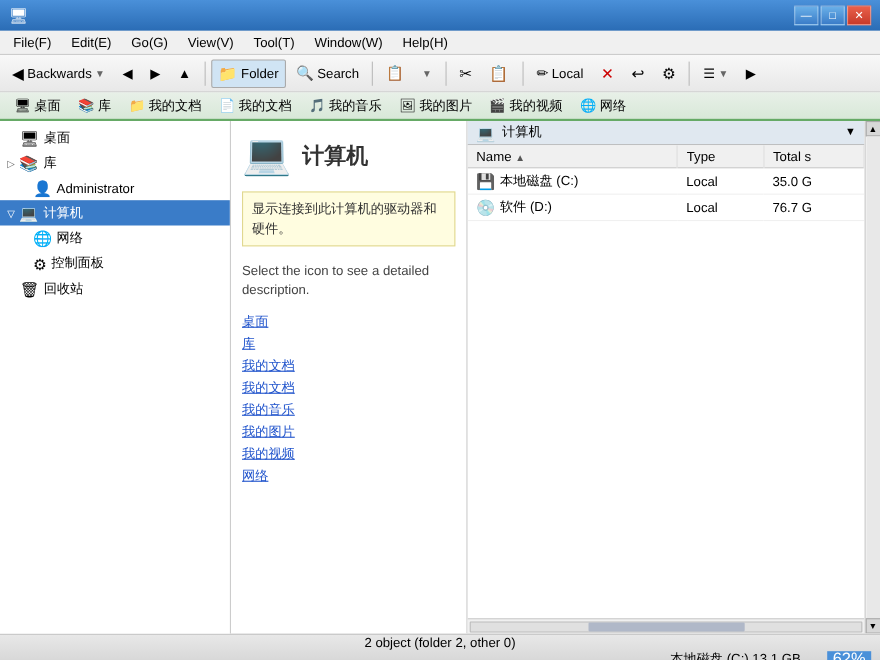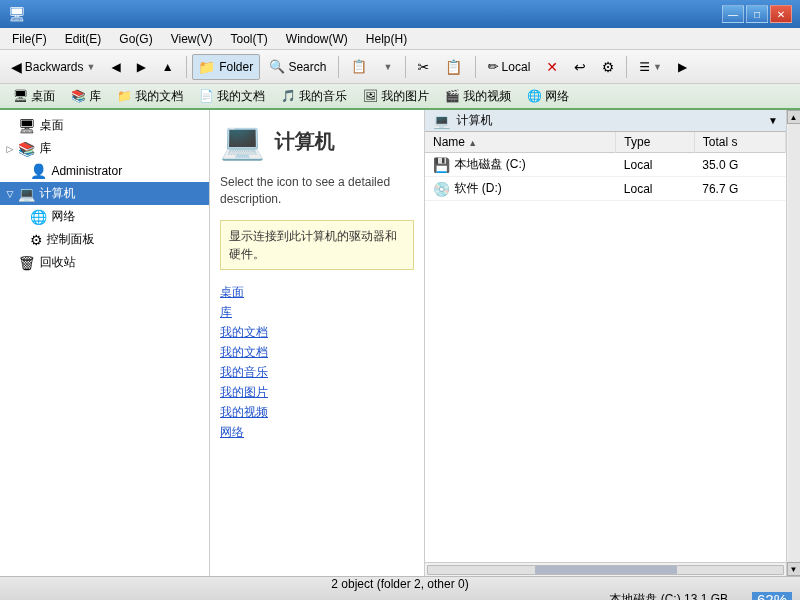--- a/index.html
+++ b/index.html
@@ -549,26 +549,26 @@
 
   <div id="content-panel">
 
     <div id="info-panel">
 
       <div id="info-header">
         <span id="info-computer-icon">💻</span>
         <span id="info-title">计算机</span>
       </div>
 
+      <div id="info-description-box">
+        <span>显示连接到此计算机的驱动器和硬件。</span>
+      </div>
+
       <div id="info-description">
         <span>Select the icon to see a detailed description.</span>
-      </div>
-
-      <div id="info-description-box">
-        <span>显示连接到此计算机的驱动器和硬件。</span>
       </div>
 
       <a class="bookmark-link">桌面</a>
       <a class="bookmark-link">库</a>
       <a class="bookmark-link">我的文档</a>
       <a class="bookmark-link">我的文档</a>
       <a class="bookmark-link">我的音乐</a>
       <a class="bookmark-link">我的图片</a>
       <a class="bookmark-link">我的视频</a>
       <a class="bookmark-link">网络</a>

